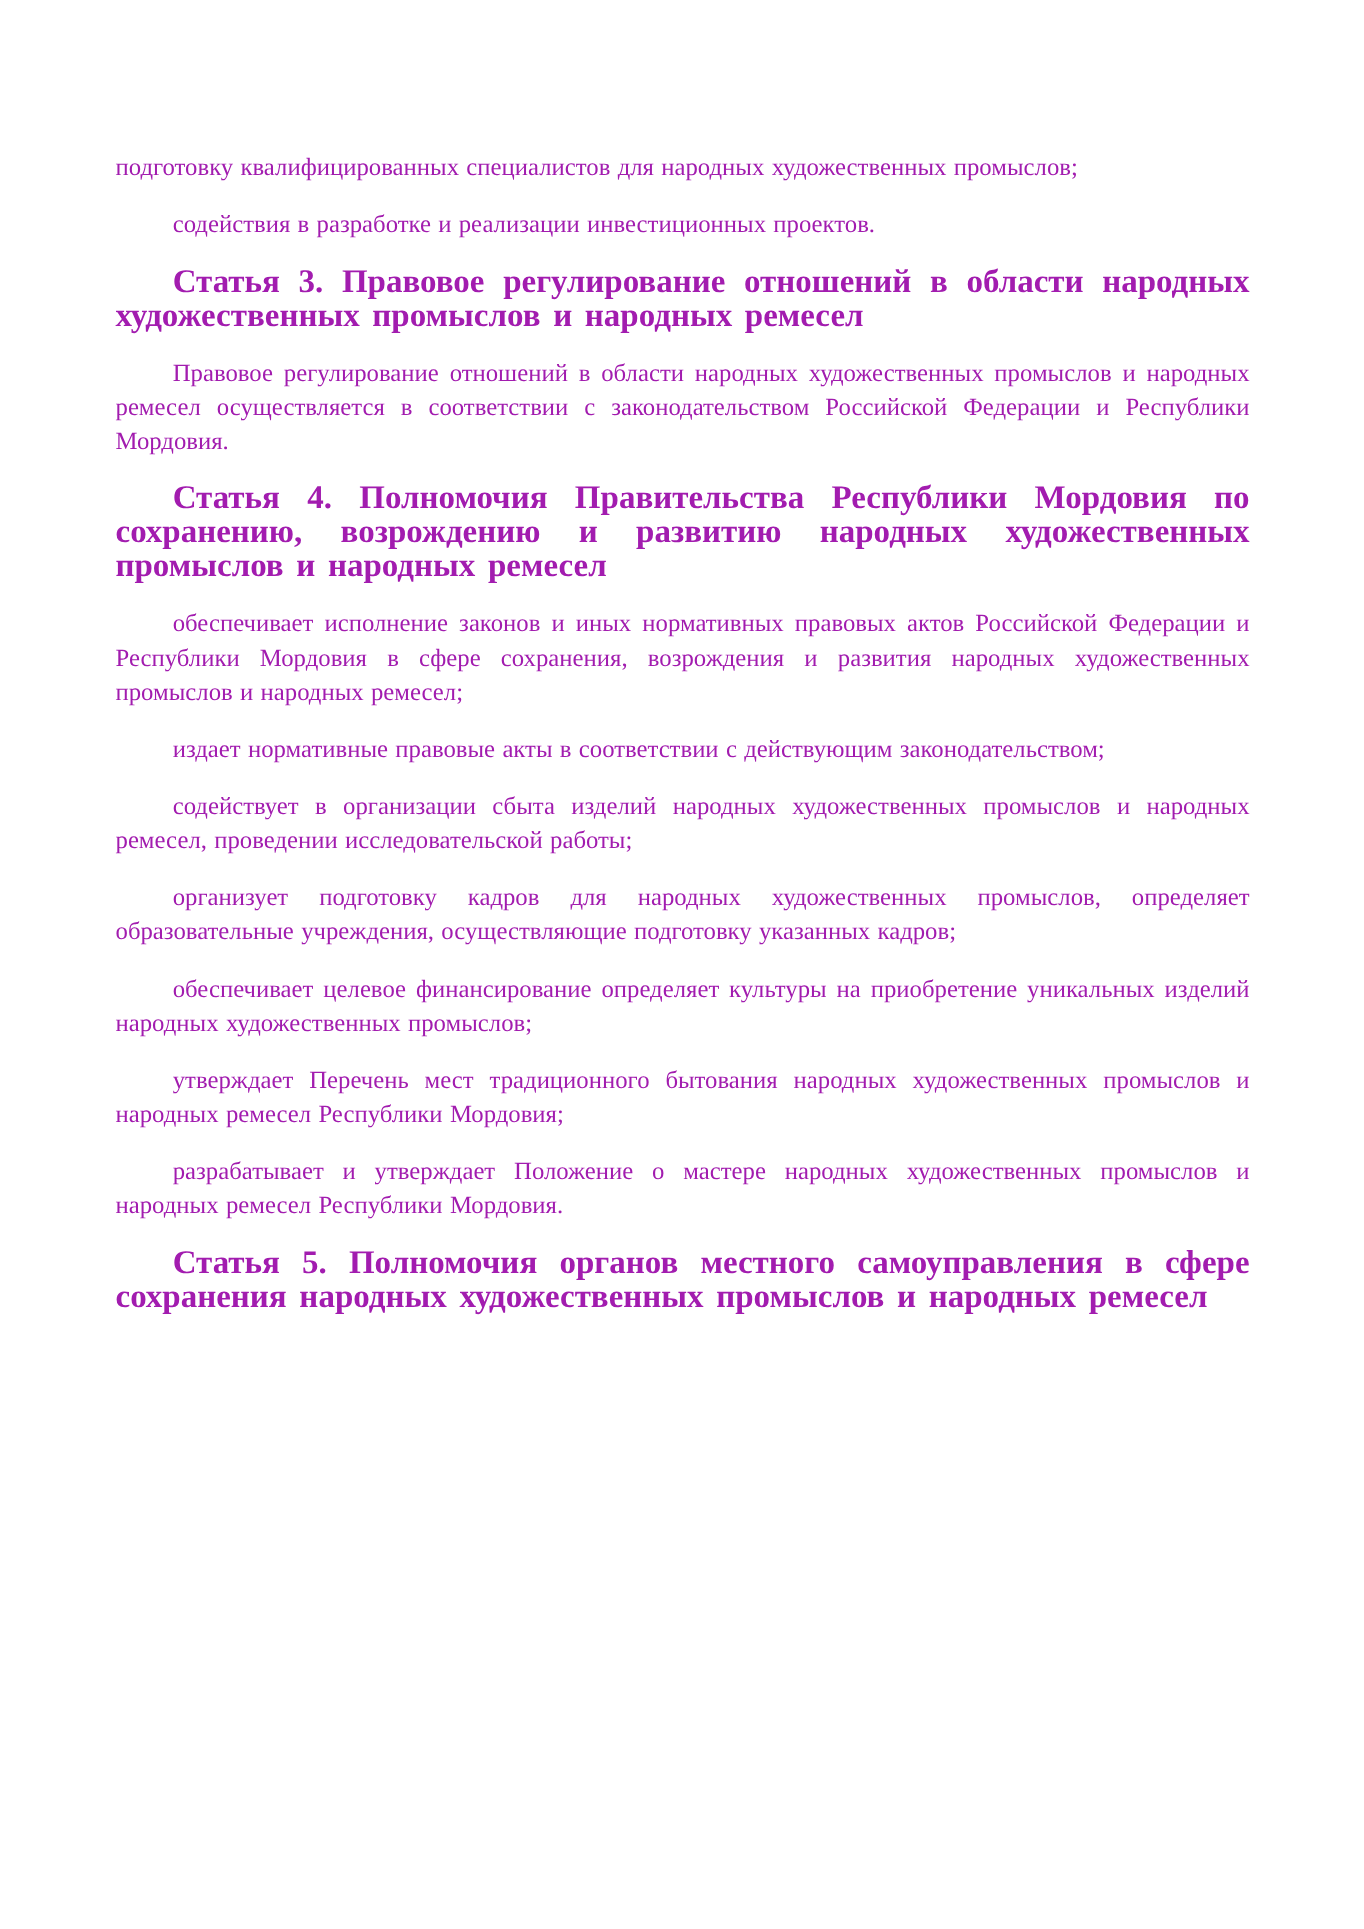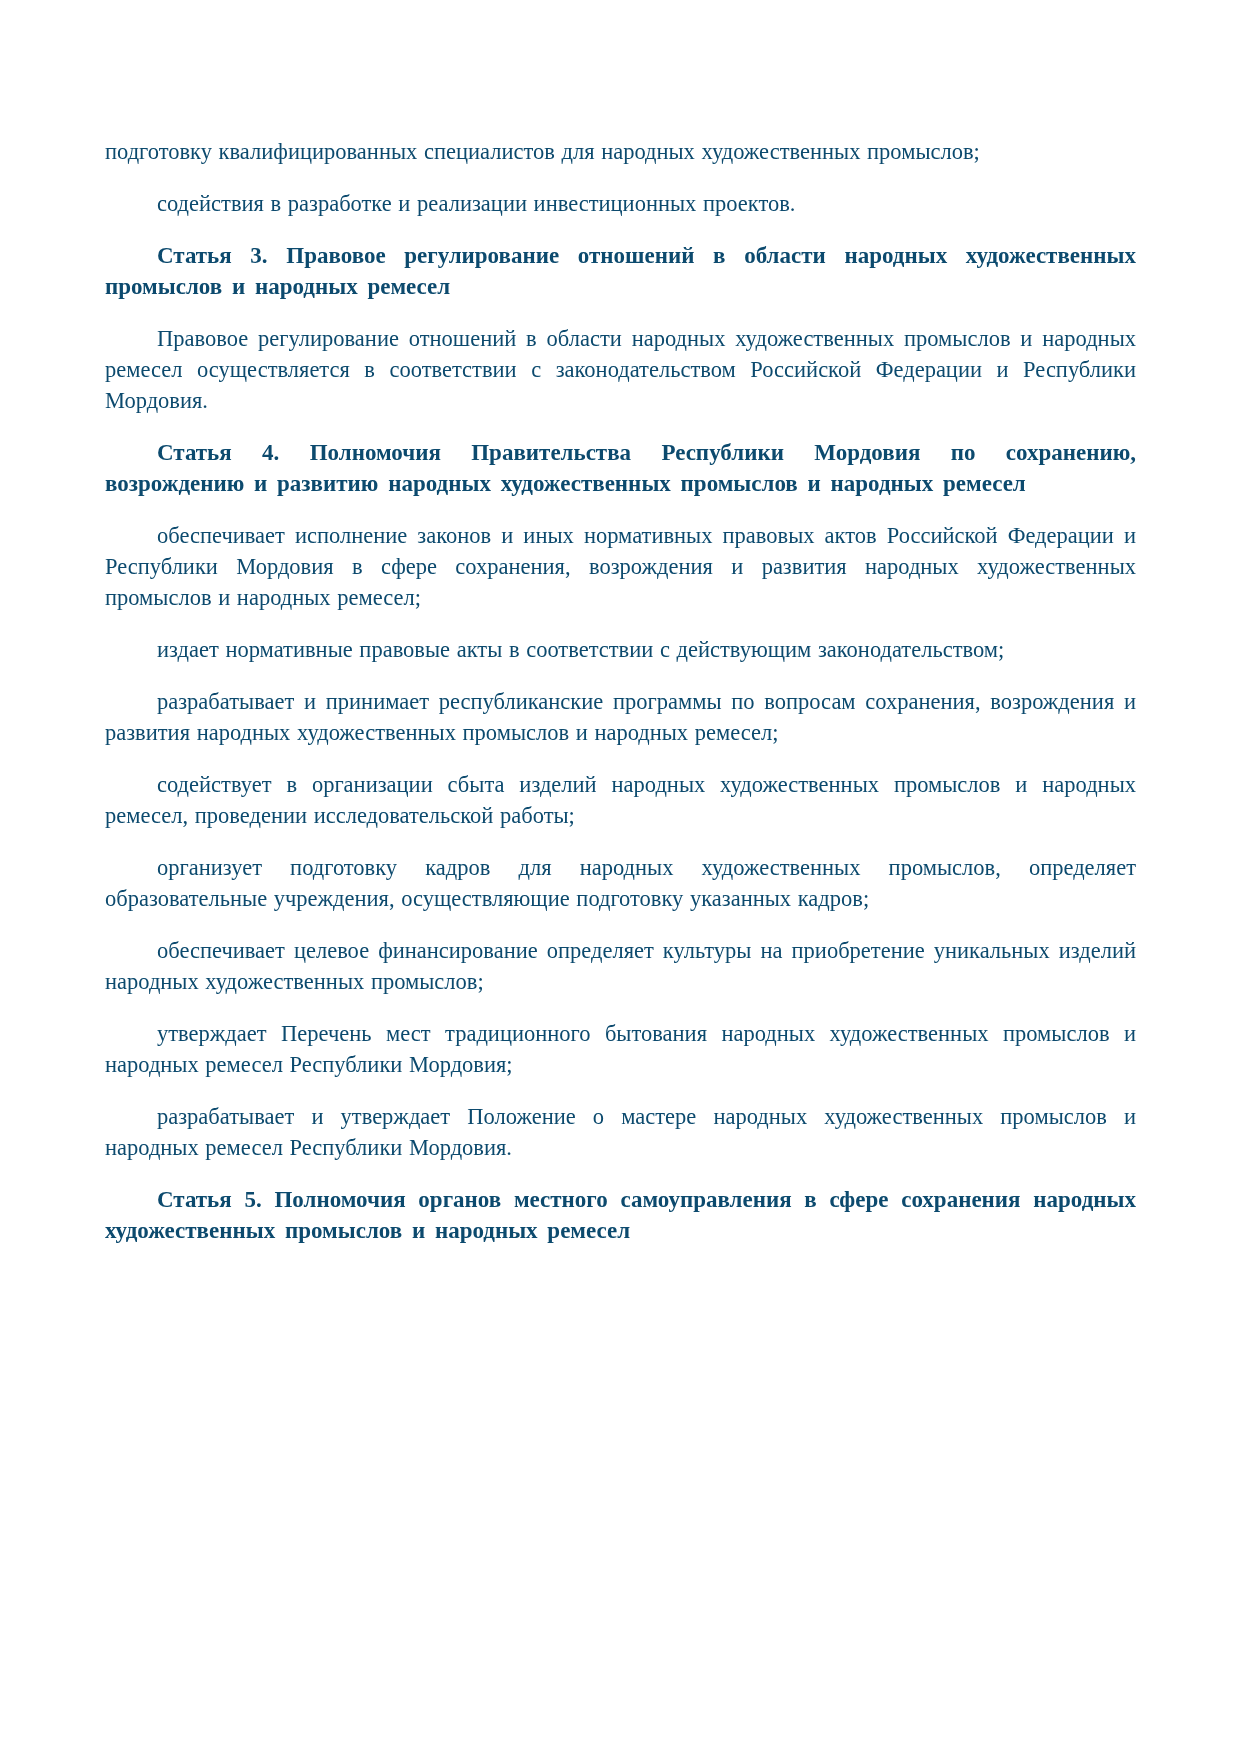--- a/index.html
+++ b/index.html
@@ -11,51 +11,50 @@
     position: relative;
     width: 1240px;
     height: 1754px;
     margin: 0 auto;
     background: #ffffff;
     box-sizing: border-box;
     padding: 136px 104px 4px 105px;
     font-family: "Liberation Serif", "DejaVu Serif", serif;
     font-size: 22.5px;
     line-height: 31px;
-    color: #0c4a6e;
+    color: #a21caf;
     overflow: hidden;
   }
   .para, .heading {
     margin: 0 0 21px 0;
     text-align: justify;
     text-indent: 52px;
     word-spacing: 1px;
   }
   .heading {
     font-weight: bold;
-    font-size: 23px;
+    font-size: 30px;
     word-spacing: 4px;
   }
   .no-indent {
     text-indent: 0;
   }
 </style>
 </head>
 <body>
 
 <div class="page">
   <div class="doc-body">
       <p class="para no-indent">подготовку квалифицированных специалистов для народных художественных промыслов;</p>
       <p class="para">содействия в разработке и реализации инвестиционных проектов.</p>
       <h2 class="heading">Статья 3. Правовое регулирование отношений в области народных художественных промыслов и народных ремесел</h2>
       <p class="para">Правовое регулирование отношений в области народных художественных промыслов и народных ремесел осуществляется в соответствии с законодательством Российской Федерации и Республики Мордовия.</p>
       <h2 class="heading">Статья 4. Полномочия Правительства Республики Мордовия по сохранению, возрождению и развитию народных художественных промыслов и народных ремесел</h2>
       <p class="para">обеспечивает исполнение законов и иных нормативных правовых актов Российской Федерации и Республики Мордовия в сфере сохранения, возрождения и развития народных художественных промыслов и народных ремесел;</p>
       <p class="para">издает нормативные правовые акты в соответствии с действующим законодательством;</p>
-      <p class="para">разрабатывает и принимает республиканские программы по вопросам сохранения, возрождения и развития народных художественных промыслов и народных ремесел;</p>
       <p class="para">содействует в организации сбыта изделий народных художественных промыслов и народных ремесел, проведении исследовательской работы;</p>
       <p class="para">организует подготовку кадров для народных художественных промыслов, определяет образовательные учреждения, осуществляющие подготовку указанных кадров;</p>
       <p class="para">обеспечивает целевое финансирование определяет культуры на приобретение уникальных изделий народных художественных промыслов;</p>
       <p class="para">утверждает Перечень мест традиционного бытования народных художественных промыслов и народных ремесел Республики Мордовия;</p>
       <p class="para">разрабатывает и утверждает Положение о мастере народных художественных промыслов и народных ремесел Республики Мордовия.</p>
       <h2 class="heading">Статья 5. Полномочия органов местного самоуправления в сфере сохранения народных художественных промыслов и народных ремесел</h2>
     </div>
 </div>
 
 </body></html>

